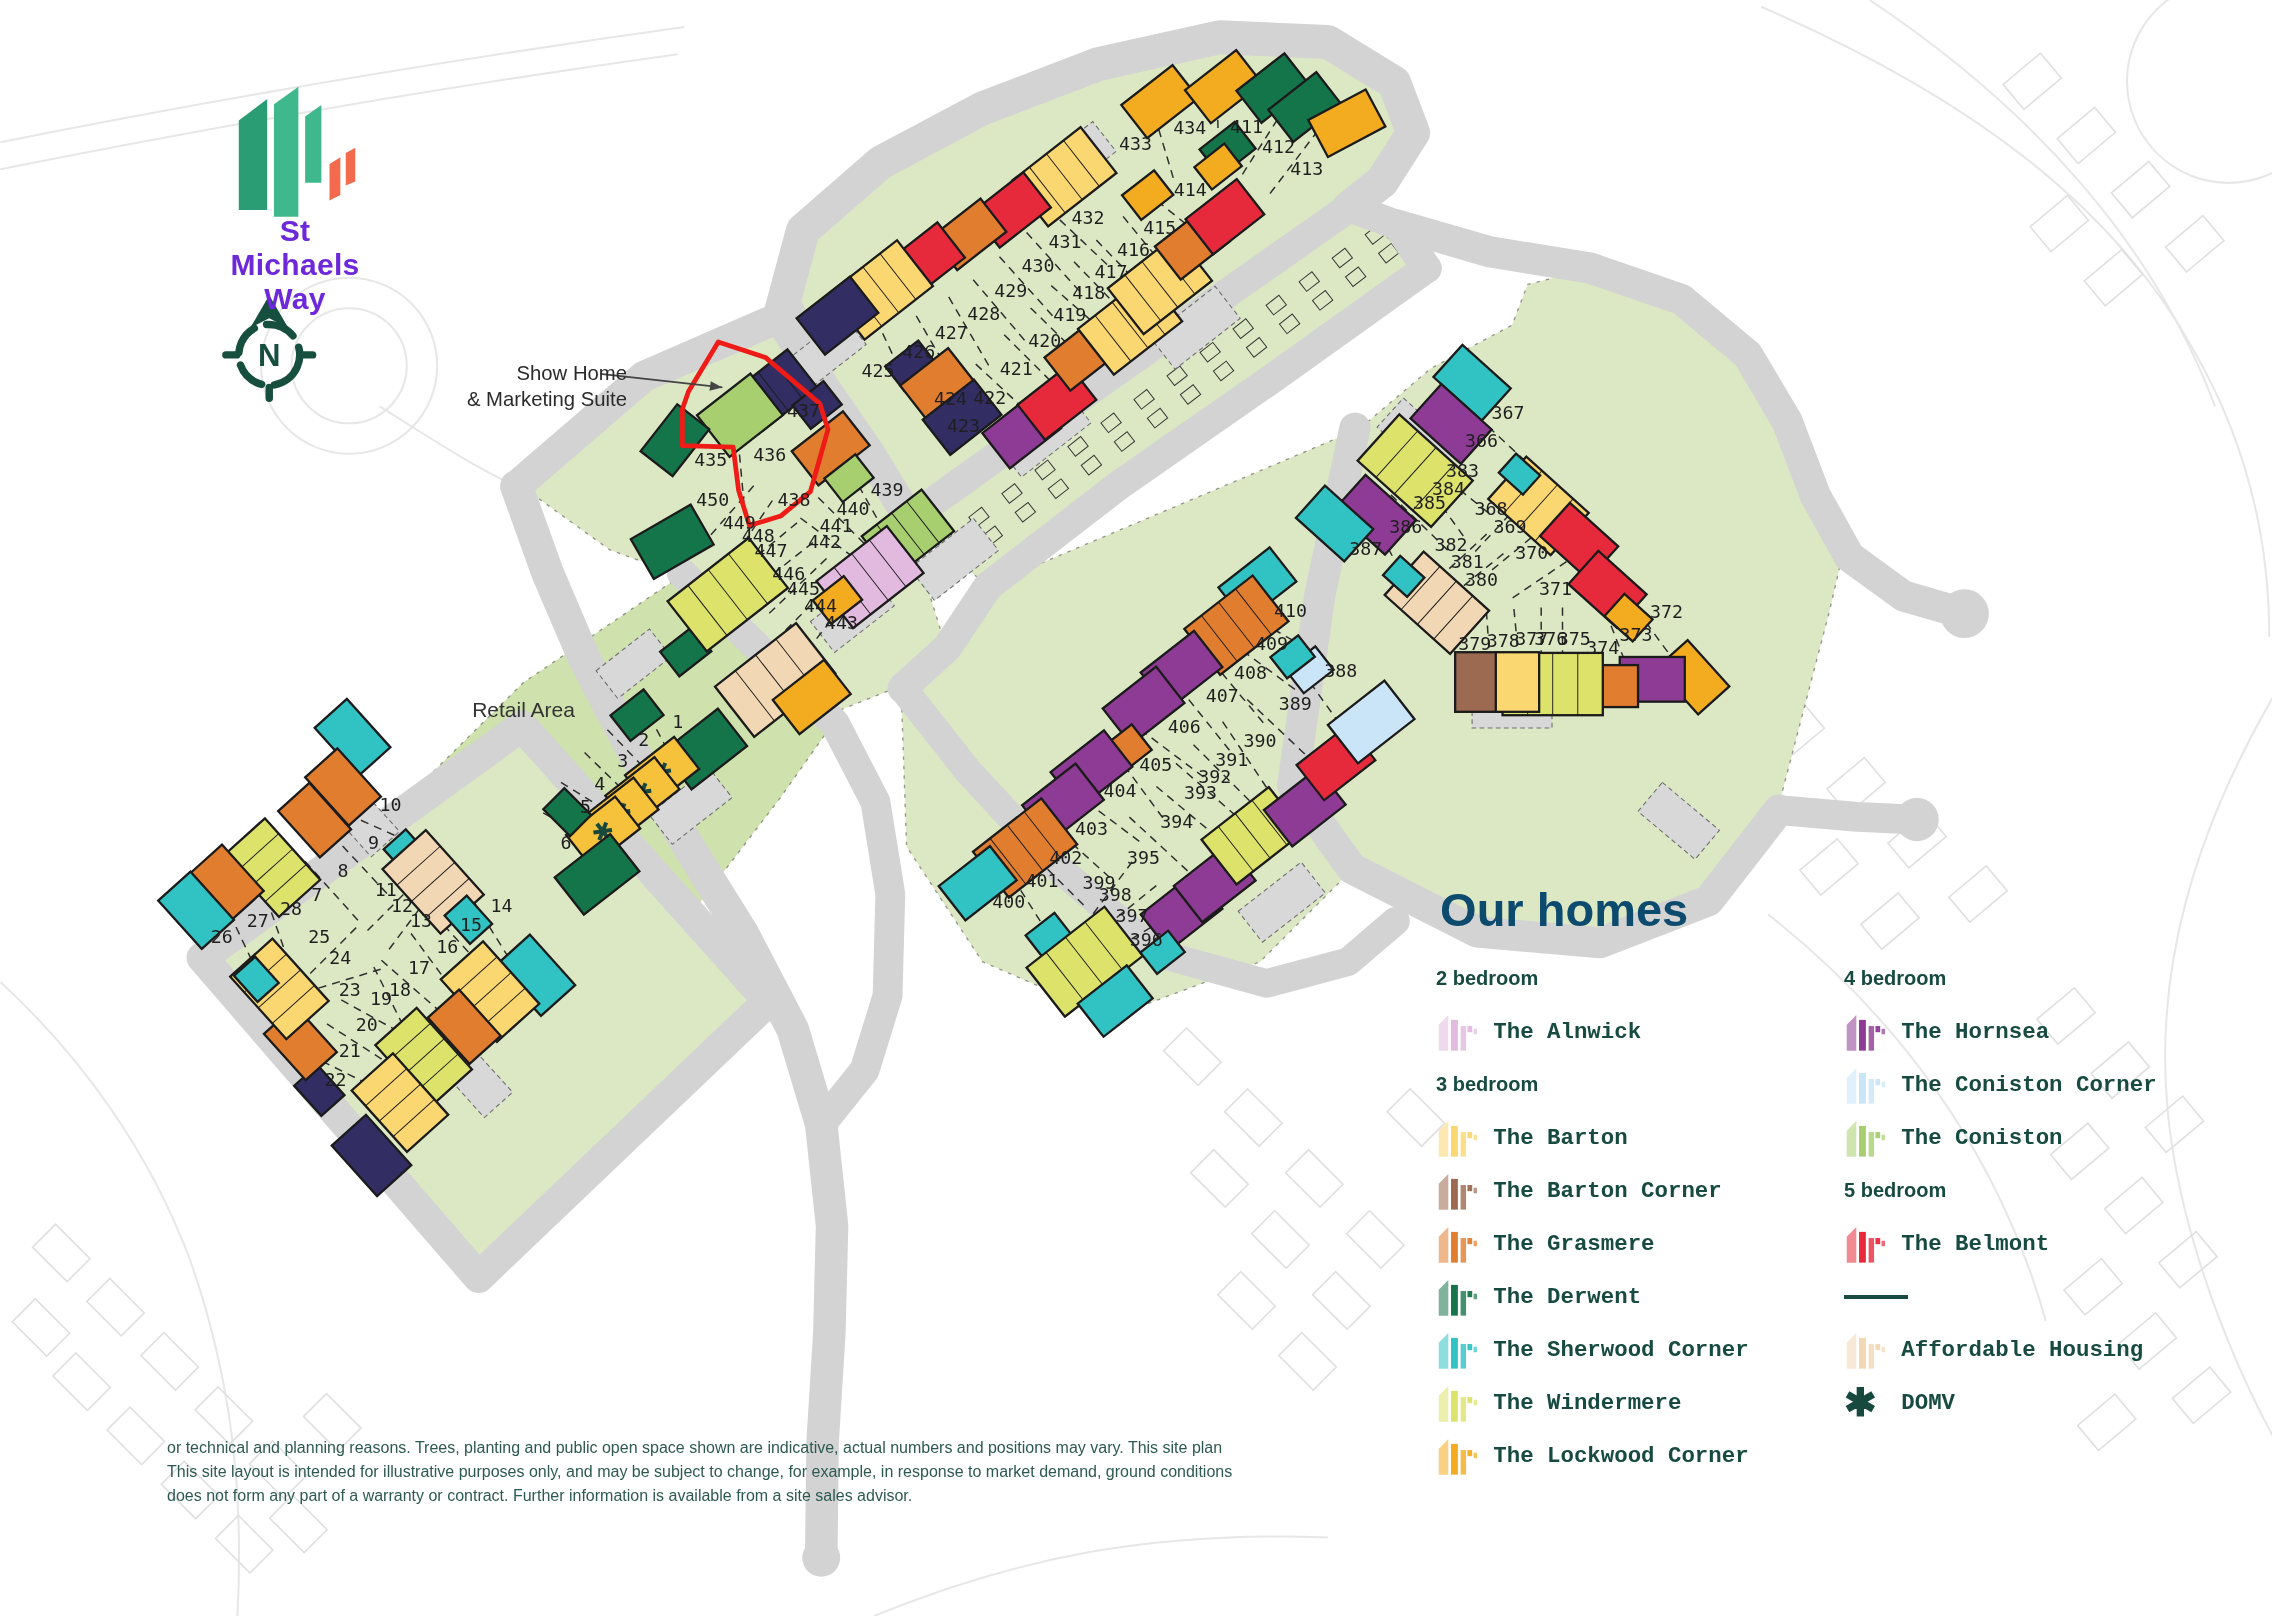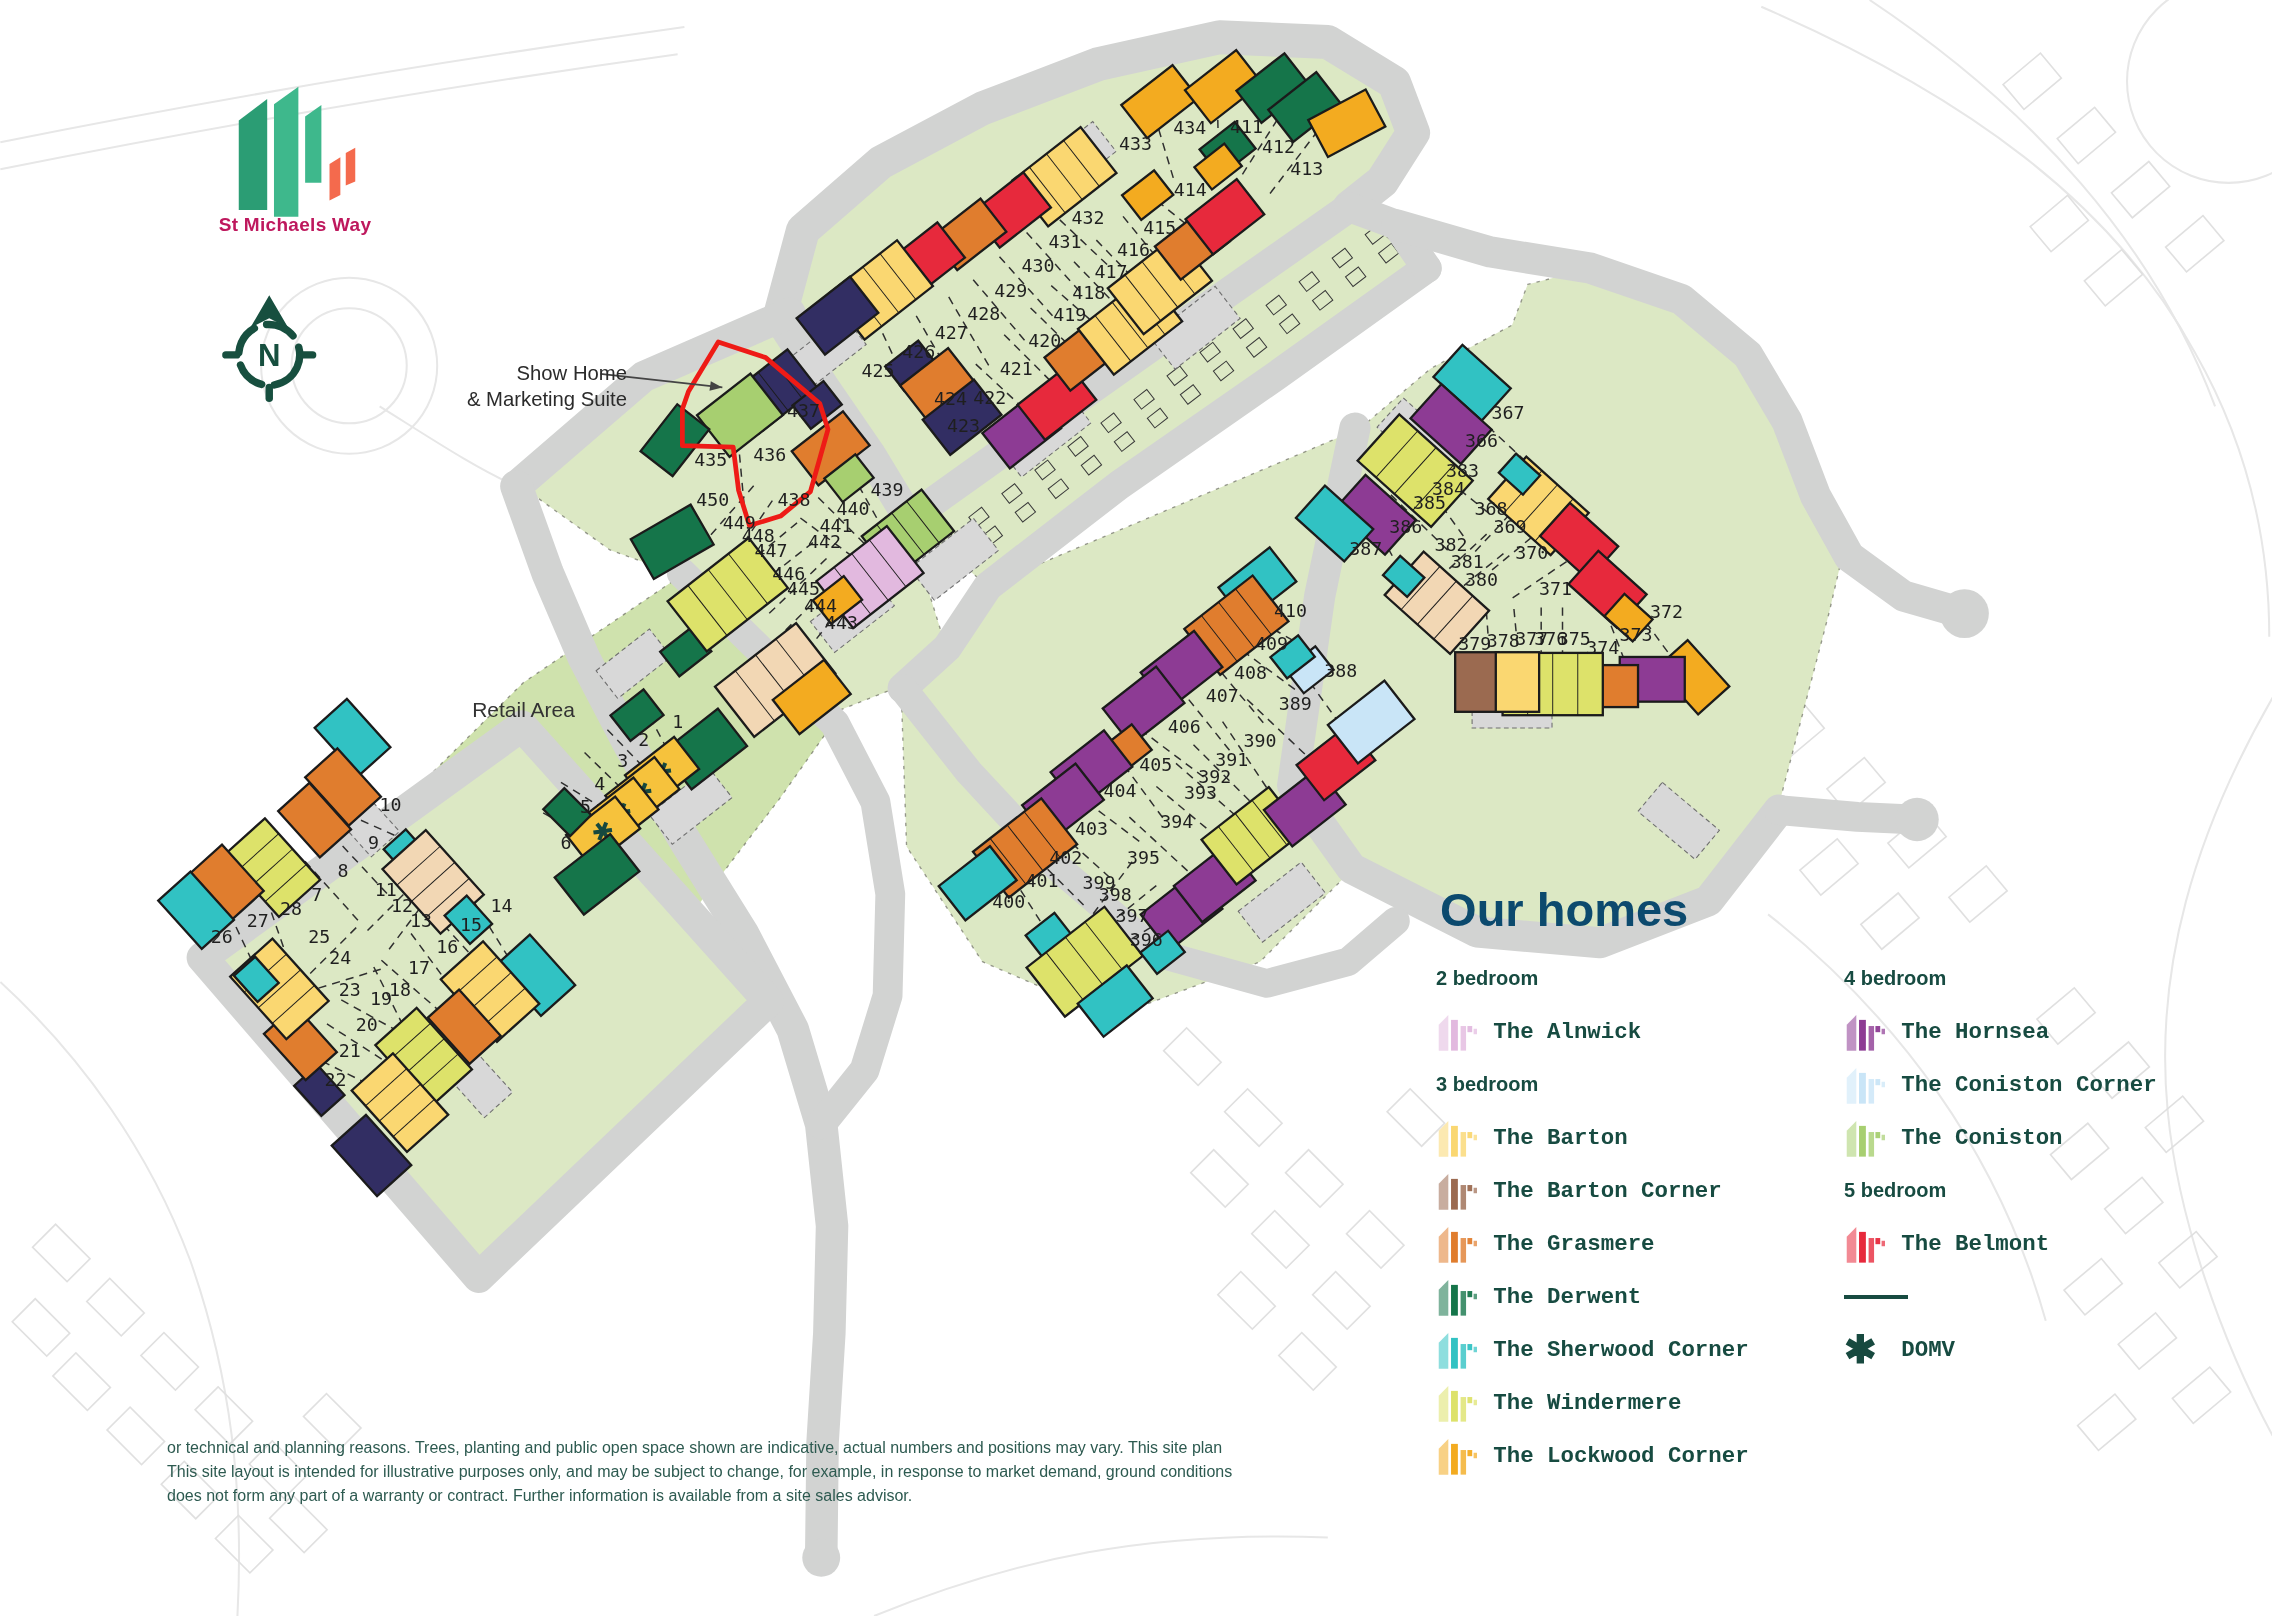--- a/index.html
+++ b/index.html
@@ -26,21 +26,21 @@
   .redline{fill:none;stroke:#ee1b16;stroke-width:7;stroke-linejoin:round;}
   .leader{stroke:#444;stroke-width:2.4;fill:none;}
   .arrowhead{fill:#444;}
   .domvstar{font-family:"DejaVu Sans",sans-serif;font-weight:bold;font-size:38px;fill:#17493f;text-anchor:middle;}
   .compass-stroke{stroke:#174f3f;stroke-width:11;stroke-linecap:round;fill:none;}
   .compass-fill{fill:#174f3f;}
   .compass-n{font-family:"Liberation Sans",sans-serif;font-weight:bold;font-size:46px;fill:#174f3f;text-anchor:middle;}
 
   
   .sitename{position:absolute;left:211px;top:214px;width:168px;text-align:center;
-    font-size:19px;font-weight:bold;color:#be185d;letter-spacing:0.3px;}
+    font-size:30px;font-weight:bold;color:#6d28d9;letter-spacing:0.3px;}
   .showhome{position:absolute;left:426px;top:360px;width:201px;text-align:right;
     font-size:20.3px;color:#2b2b2b;line-height:26px;}
   .retail-label{position:absolute;left:466px;top:698px;width:115px;text-align:center;
     font-size:21px;color:#333333;}
   .legend{position:absolute;left:1436px;top:882px;width:799px;color:#174b41;}
   .legend h1{font-size:47px;margin:0 0 15px 4.1px;font-weight:bold;color:#0c4a6e;}
   .lcols{display:flex;}
   .lcol{width:408px;}
   .lcol:last-child{width:379px;}
   .lrow{height:53px;display:flex;align-items:center;}
@@ -953,20 +953,30 @@
                 <rect x="36" y="22" width="8" height="36" fill="#e7293c" opacity=".8"></rect>
                 <rect x="46" y="22" width="7" height="9" fill="#e7293c" opacity=".95"></rect>
                 <rect x="55" y="26" width="5" height="8" fill="#e7293c" opacity=".7"></rect>
               </svg></div>
             <div class="lab">The Belmont</div>
           </div>
           <div class="lrow">
             <div class="divider"></div>
           </div>
           <div class="lrow">
+            <div class="icon"><svg viewBox="0 0 60 60" width="41" height="41">
+                <path d="M4,20 L18,6 L18,58 L4,58 Z" fill="#f2d7b4" opacity=".55"></path>
+                <rect x="22" y="13" width="10" height="45" fill="#f2d7b4"></rect>
+                <rect x="36" y="22" width="8" height="36" fill="#f2d7b4" opacity=".8"></rect>
+                <rect x="46" y="22" width="7" height="9" fill="#f2d7b4" opacity=".95"></rect>
+                <rect x="55" y="26" width="5" height="8" fill="#f2d7b4" opacity=".7"></rect>
+              </svg></div>
+            <div class="lab">Affordable Housing</div>
+          </div>
+          <div class="lrow">
             <div class="star">✱</div>
             <div class="lab">DOMV</div>
           </div>
         </div>
       </div>
   </div>
 
   <div class="disclaimer">
     <div>or technical and planning reasons. Trees, planting and public open space shown are indicative, actual numbers and positions may vary. This site plan</div>
     <div>This site layout is intended for illustrative purposes only, and may be subject to change, for example, in response to market demand, ground conditions</div>

